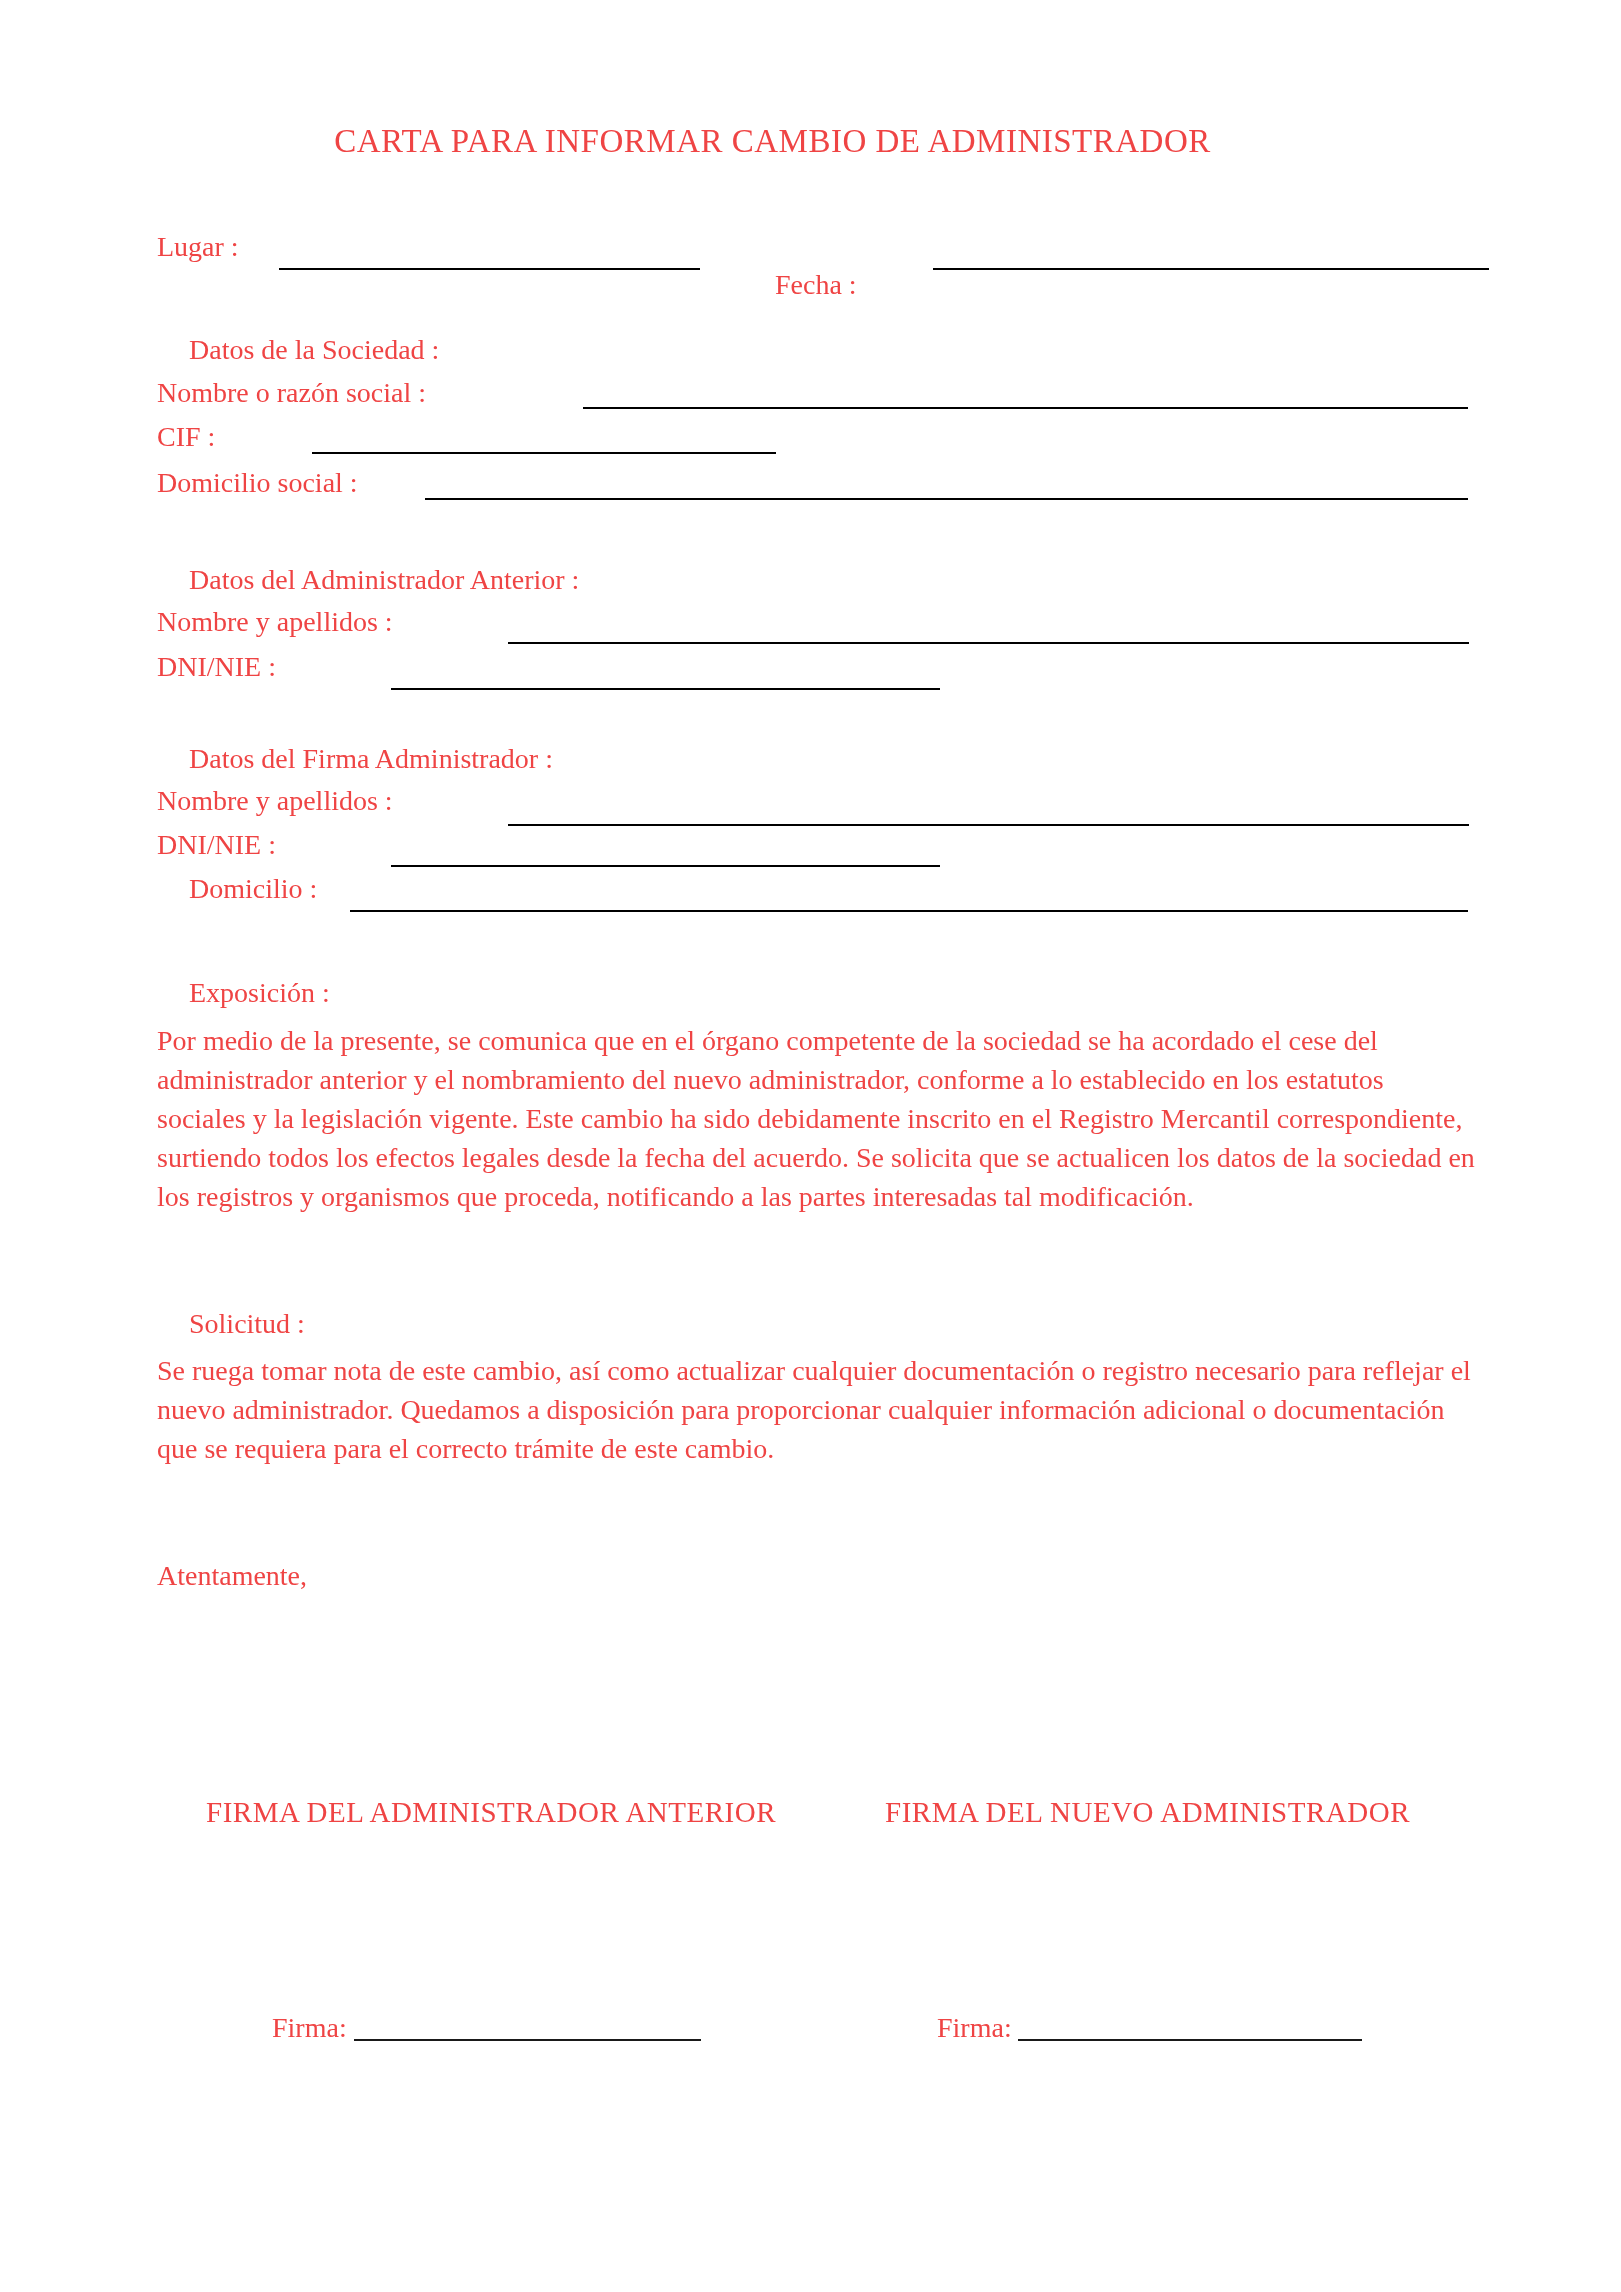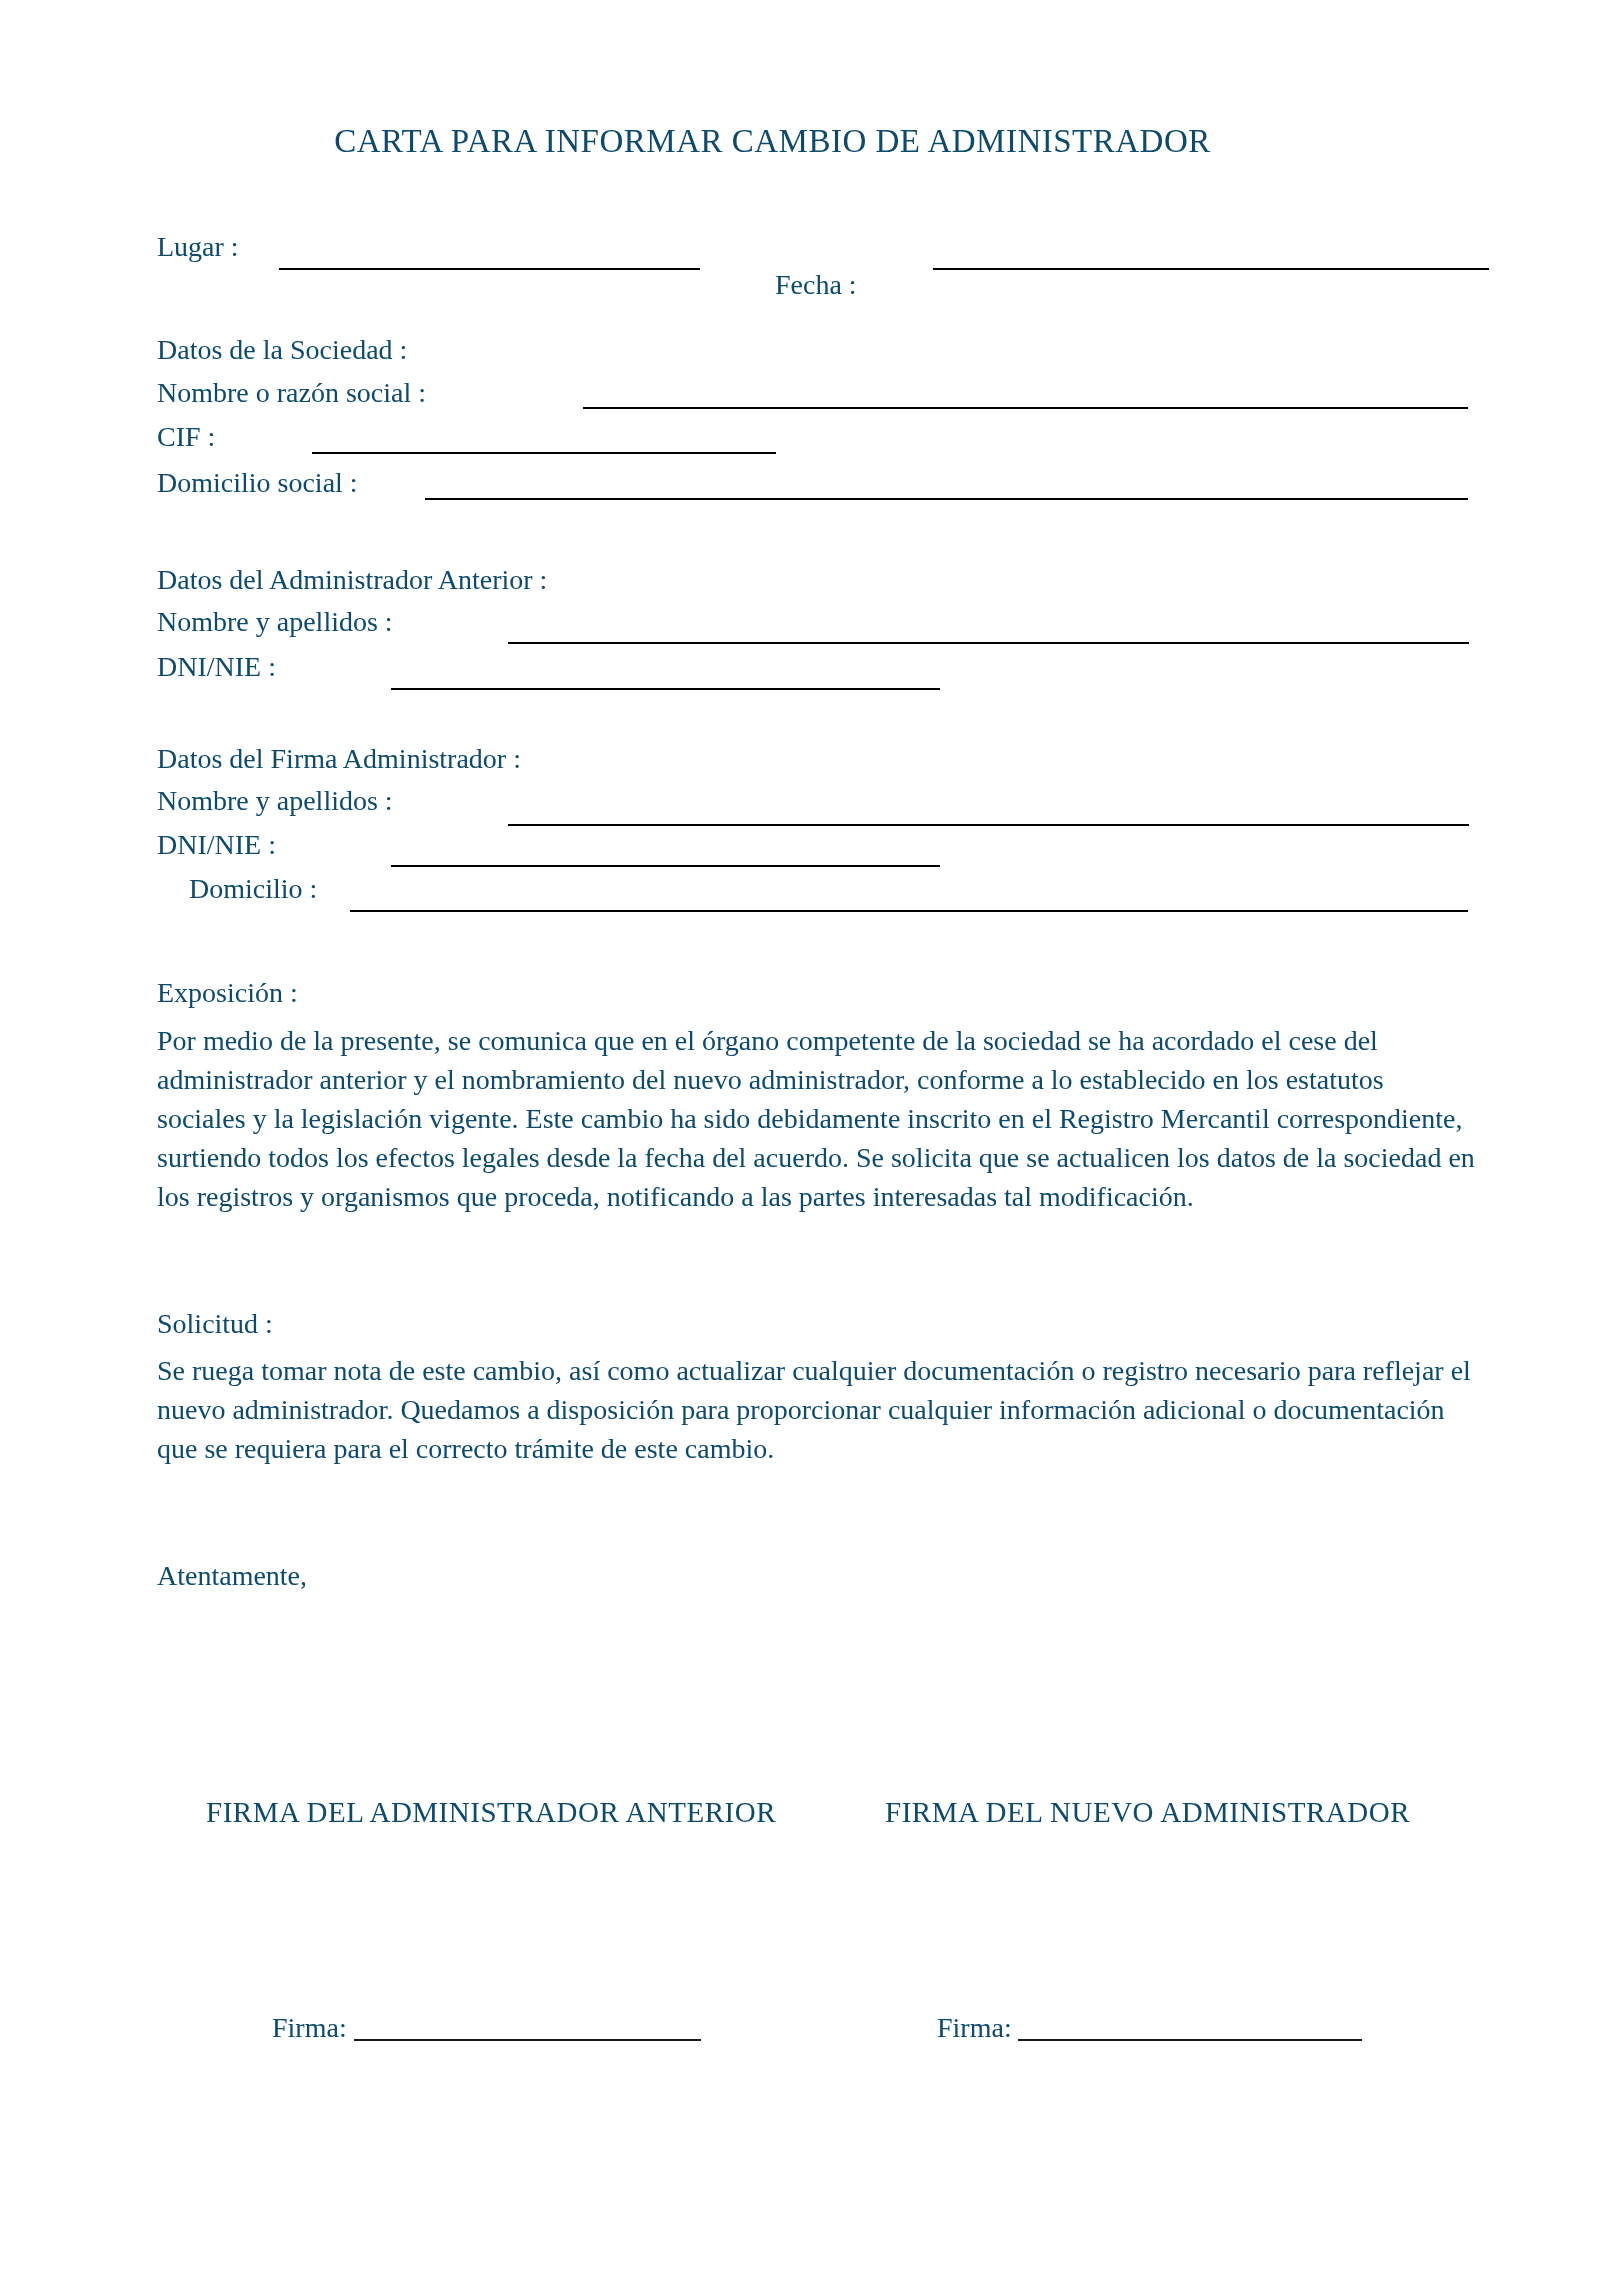--- a/index.html
+++ b/index.html
@@ -6,33 +6,33 @@
     margin: 0;
     padding: 0;
     background: #ffffff;
   }
   .page {
     position: relative;
     width: 1545px;
     height: 2293px;
     background: #ffffff;
     font-family: "Liberation Serif", "DejaVu Serif", serif;
-    color: #0c4a6e;
+    color: #ef4444;
     overflow: hidden;
   }
   .abs { position: absolute; white-space: nowrap; }
   .doc-title {
     left: 0;
     width: 100%;
     text-align: center;
     font-size: 33px;
     letter-spacing: 0.5px;
   }
   .label { font-size: 28px; }
-  .heading { font-size: 28px; }
+  .heading { font-size: 28px; margin-left: 32px; }
   .fill-line {
     position: absolute;
     height: 29px;
     border-bottom: 2.9px solid #000000;
   }
   .thin-line {
     position: absolute;
     height: 27.4px;
     border-bottom: 2px solid #1a1a1a;
   }

